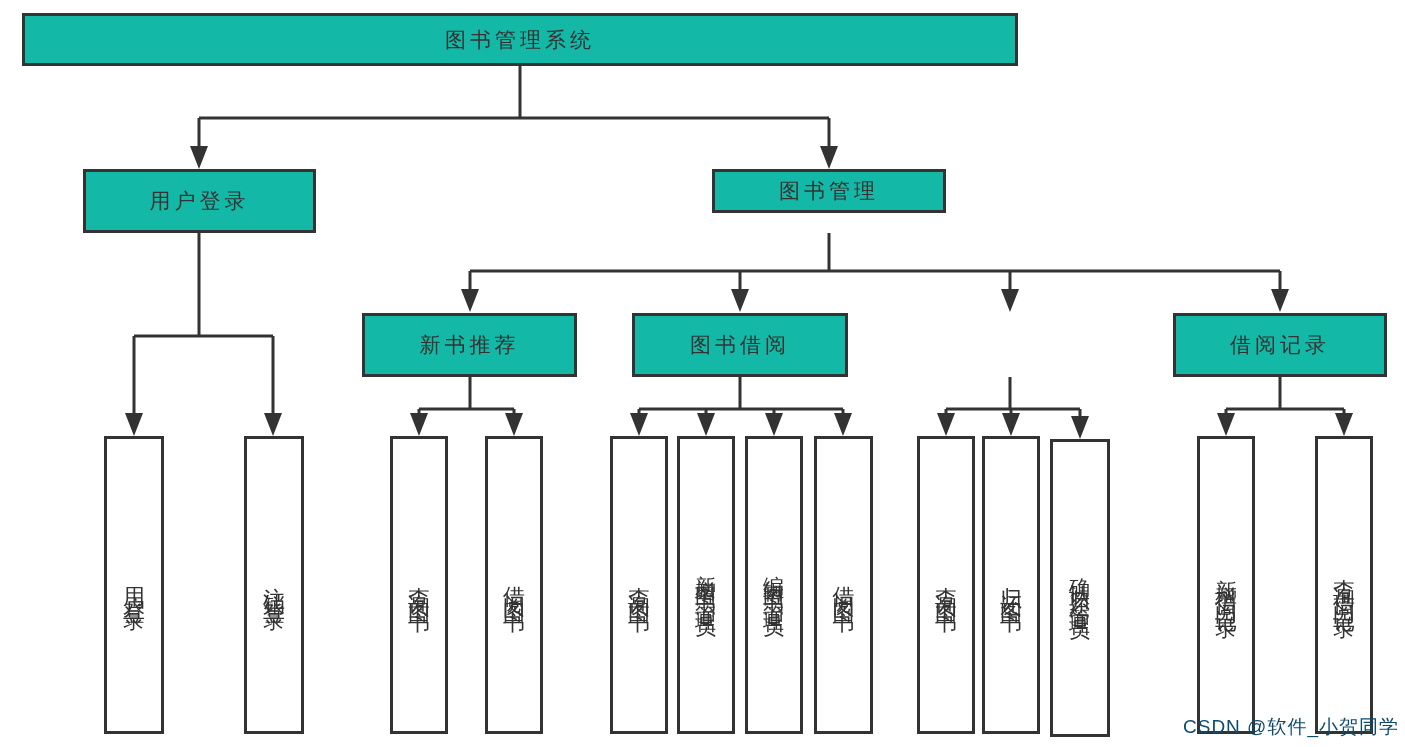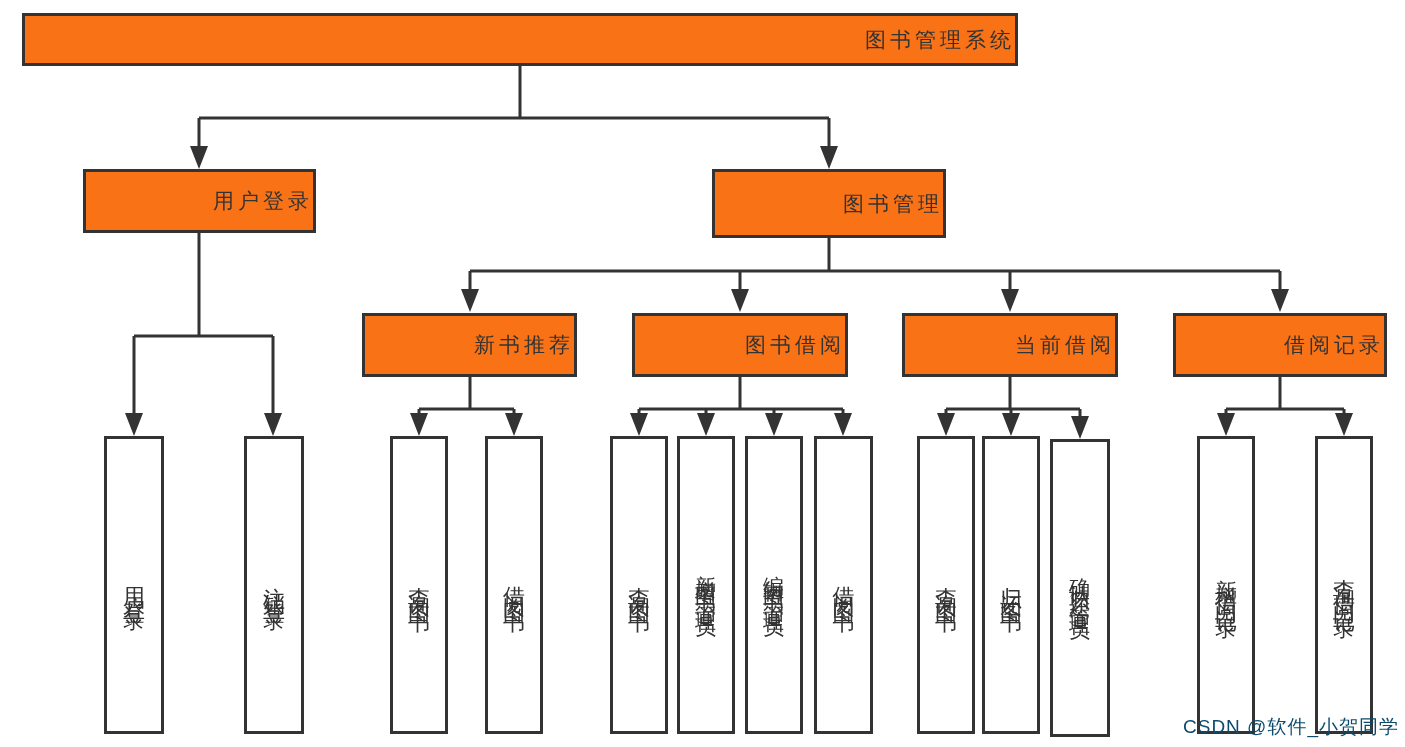--- a/index.html
+++ b/index.html
@@ -13,24 +13,24 @@
   }
   #connectors {
     position: absolute;
     left: 0; top: 0;
     width: 1405px; height: 747px;
   }
   .hbox {
     position: absolute;
     box-sizing: border-box;
     border: 3px solid #333333;
-    background: #f97316;
+    background: #14b8a6;
     display: flex;
     align-items: center;
-    justify-content: flex-end;
+    justify-content: center;
     font-size: 21px;
     letter-spacing: 4px;
     color: #333333;
     white-space: nowrap;
   }
   .vbox {
     position: absolute;
     box-sizing: border-box;
     border: 3px solid #333333;
     background: #ffffff;
@@ -131,33 +131,30 @@
     "></path>
   </svg>
 
   <div class="hbox" style="left:22px; top:13px; width:996px; height:53px;">
     <span>图书管理系统</span>
   </div>
 
   <div class="hbox" style="left:83px; top:169px; width:233px; height:64px;">
     <span>用户登录</span>
   </div>
-  <div class="hbox" style="left:712px; top:169px; width:234px; height:69px;">
+  <div class="hbox" style="left:712px; top:169px; width:234px; height:44px;">
     <span>图书管理</span>
   </div>
 
   <div class="hbox" style="left:362px; top:313px; width:215px; height:64px;">
     <span>新书推荐</span>
   </div>
   <div class="hbox" style="left:632px; top:313px; width:216px; height:64px;">
     <span>图书借阅</span>
   </div>
-  <div class="hbox" style="left:902px; top:313px; width:216px; height:64px;">
-    <span>当前借阅</span>
-  </div>
   <div class="hbox" style="left:1173px; top:313px; width:214px; height:64px;">
     <span>借阅记录</span>
   </div>
 
   <div class="vbox" style="left:104px; top:436px; width:60px; height:298px;">
     <span class="vtext">用户登录</span>
   </div>
   <div class="vbox" style="left:244px; top:436px; width:60px; height:298px;">
     <span class="vtext">注销登录</span>
   </div>

